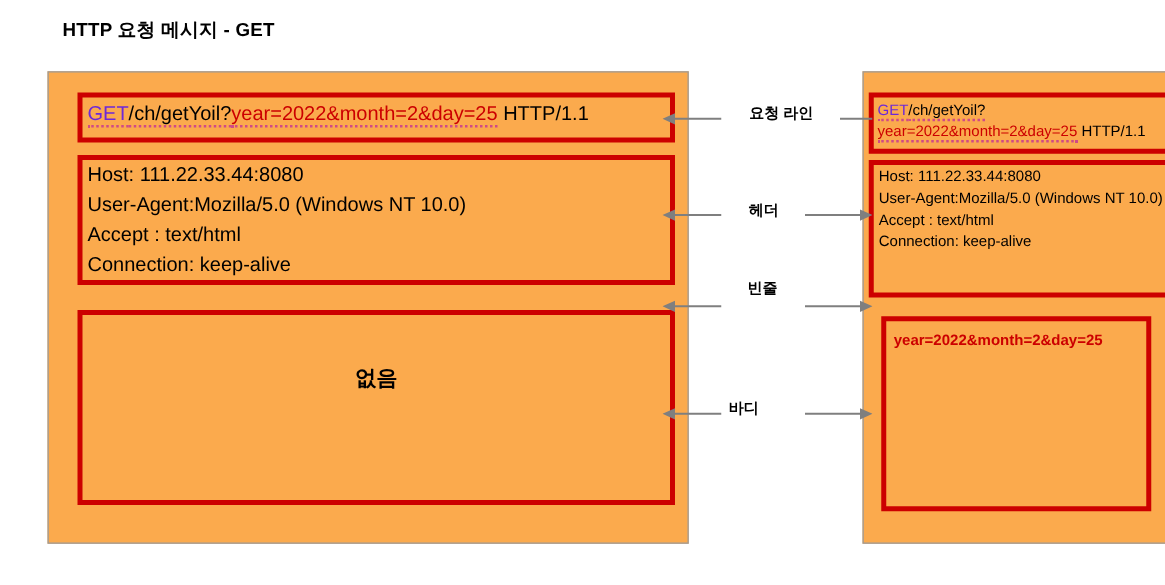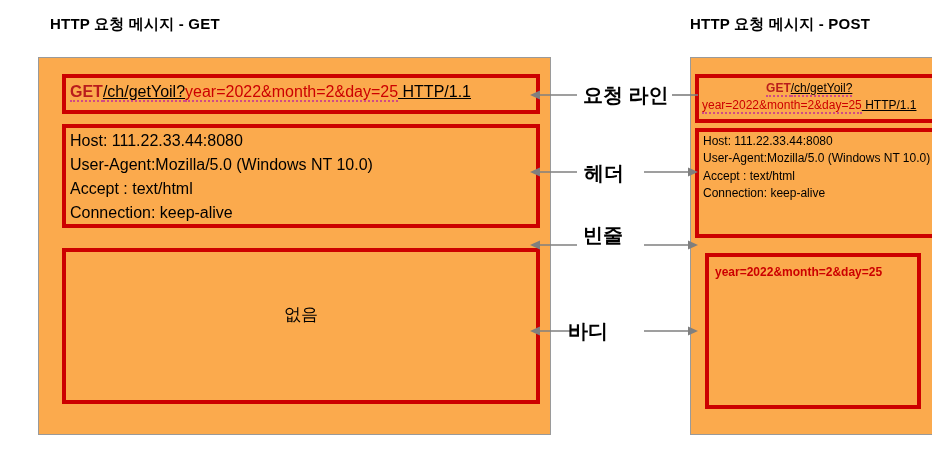--- a/index.html
+++ b/index.html
@@ -68,81 +68,81 @@
     position: absolute;
     color: #000000;
     white-space: pre;
     line-height: 1.32;
   }
   .get-code  { font-size: 16px; }
   .post-code { font-size: 12px; }
 
   #get-request-text  { left: 48px;  top: 81px; }
   #get-headers-text  { left: 48px;  top: 129px; line-height: 1.5; }
-  #post-request-text { left: 680px; top: 80px;  line-height: 1.45; text-align: center; }
+  #post-request-text { left: 680px; top: 80px;  line-height: 1.45; }
   #post-headers-text { left: 681px; top: 133px; line-height: 1.45; }
 
-  .tok-method { color: #b91c1c; font-weight: bold; }
+  .tok-method { color: #6d28d9; }
   .tok-query  { color: #CC0000; }
-  .tok-plain  { color: #000000; text-decoration: underline; }
+  .tok-plain  { color: #000000; }
 
   .spell {
     border-bottom: 2px dotted #d04a86;
     padding-bottom: 0px;
   }
 
   
   #get-body-label {
     position: absolute;
     left: 40px;
-    top: 303px;
+    top: 291px;
     width: 478px;
     text-align: center;
     font-size: 17px;
-    font-weight: normal;
+    font-weight: bold;
     color: #000000;
   }
   #post-body-text {
     position: absolute;
     left: 693px;
     top: 265px;
     font-size: 12px;
     font-weight: bold;
     color: #CC0000;
     white-space: pre;
   }
 
   
   .ann-label {
     position: absolute;
-    font-size: 20px;
+    font-size: 12px;
     font-weight: bold;
     color: #000000;
     white-space: nowrap;
+    text-align: center;
   }
   #lbl-request-line { left: 561px; top: 82px;  width: 84px; }
   #lbl-header       { left: 562px; top: 160px; width: 54px; }
   #lbl-blankline    { left: 561px; top: 222px; width: 54px; }
   #lbl-body         { left: 546px; top: 318px; width: 54px; }
 
   .connector {
     position: absolute;
     height: 18px;
     pointer-events: none;
   }
   .connector svg { display: block; }
 </style>
 </head>
 <body>
 
 <div class="stage">
 
   <div class="panel-title" id="title-get">HTTP 요청 메시지 - GET</div>
 
-  <div class="panel-title" id="title-post">HTTP 요청 메시지 - POST</div>
 
   <div class="panel" id="panel-get"></div>
 
   <div class="redbox" id="get-request-line"></div>
   <div class="code get-code" id="get-request-text"><span class="tok-method spell">GET</span><span class="tok-plain spell">/ch/getYoil?</span><span class="tok-query spell">year=2022&amp;month=2&amp;day=25</span><span class="tok-plain"> HTTP/1.1</span></div>
 
   <div class="redbox" id="get-headers"></div>
   <div class="code get-code" id="get-headers-text"><div>Host: 111.22.33.44:8080</div><div>User-Agent:Mozilla/5.0 (Windows NT 10.0)</div><div>Accept : text/html</div><div>Connection: keep-alive</div></div>
 
   <div class="redbox" id="get-body"></div>

